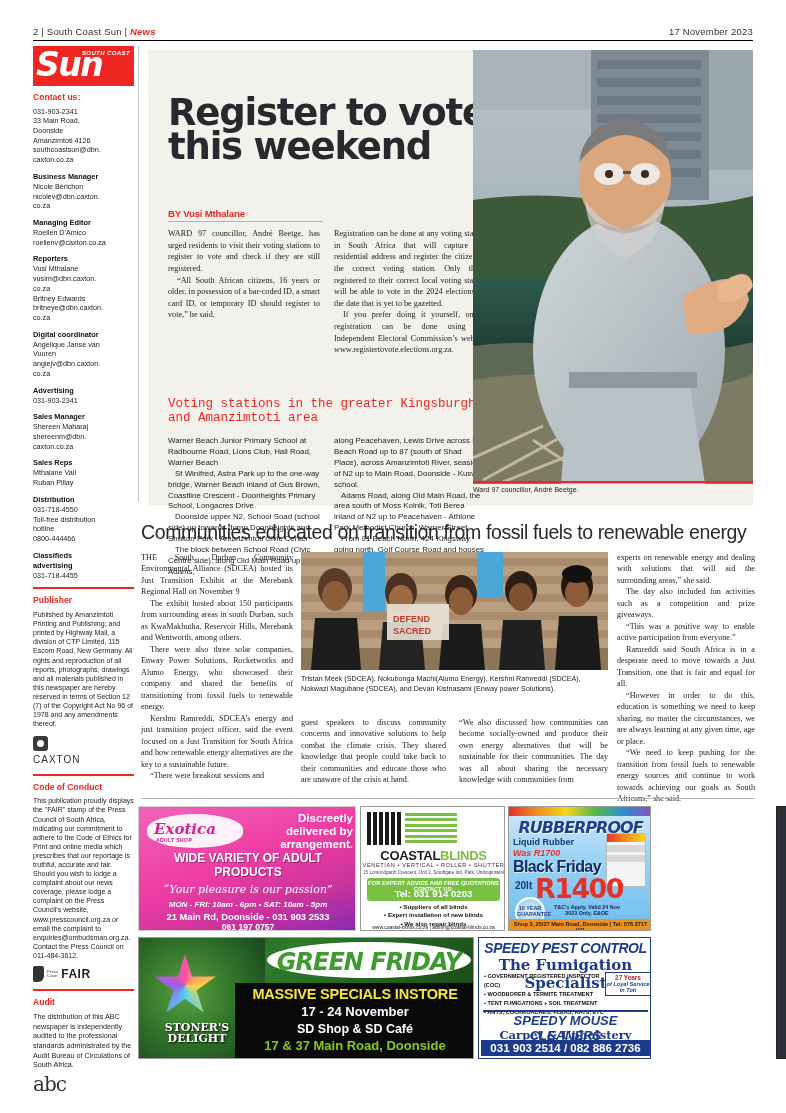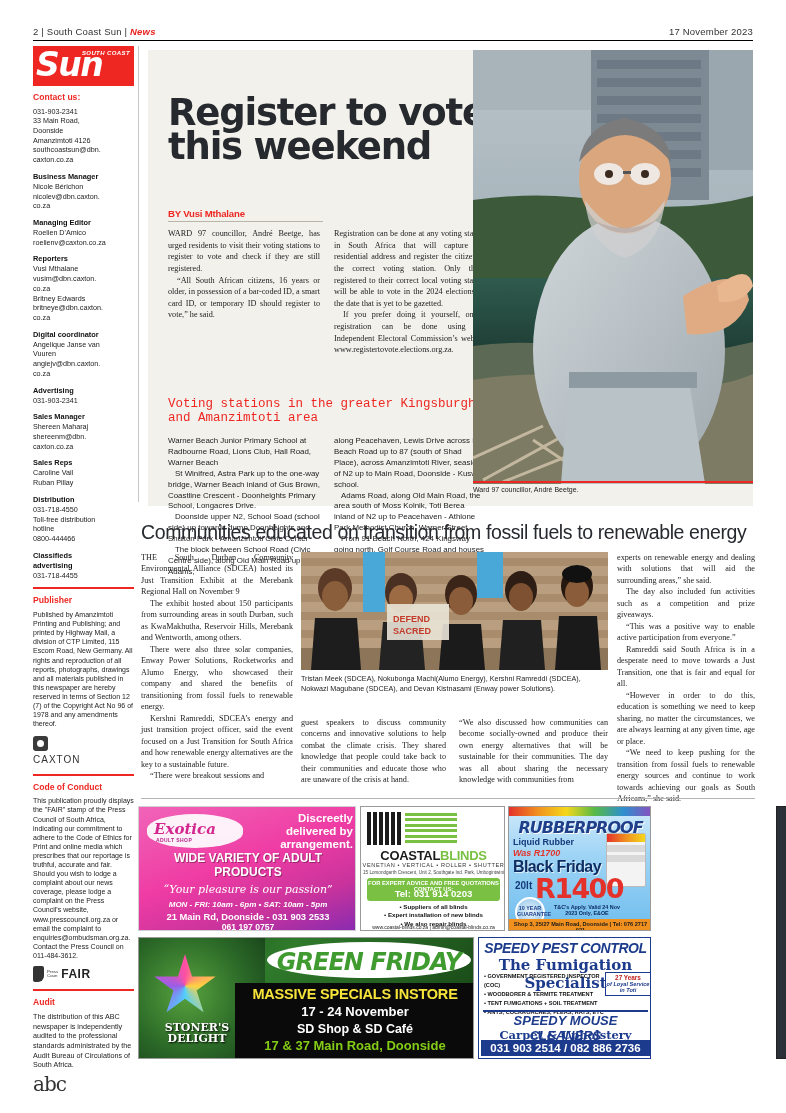--- a/index.html
+++ b/index.html
@@ -324,21 +324,21 @@
 
     <h4>Advertising</h4>
     <p>031-903-2341</p>
 
     <h4>Sales Manager</h4>
     <p style="white-space:pre-line">Shereen Maharaj
 shereenm@dbn.
 caxton.co.za</p>
 
     <h4>Sales Reps</h4>
-    <p style="white-space:pre-line">Caroline Vail
+    <p style="white-space:pre-line">Mthalane Vail
 Ruban Pillay</p>
 
     <h4>Distribution</h4>
     <p style="white-space:pre-line">031-718-4550
 Toll-free distribution
 hotline
 0800-444466</p>
 
     <h4 style="white-space:pre-line">Classifieds
 advertising</h4>

